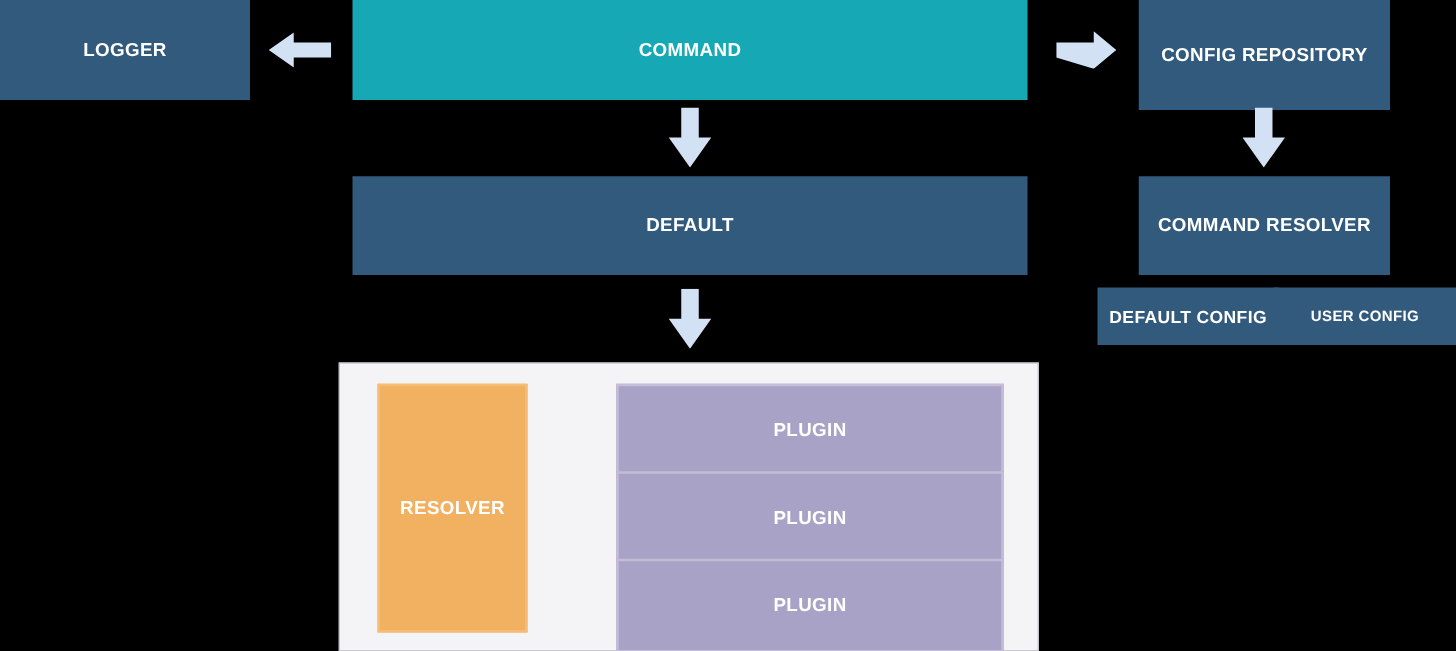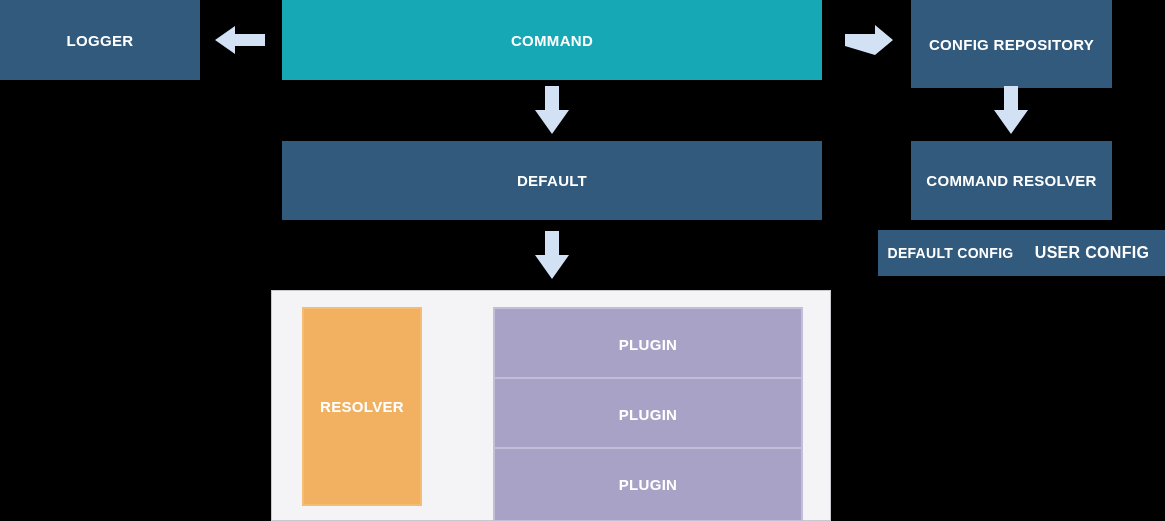--- a/index.html
+++ b/index.html
@@ -36,21 +36,21 @@
   .teal{background:var(--box-teal);}
   .orange{background:var(--box-orange);border:2px solid var(--orange-border);}
   .purple{background:var(--box-purple);border:2px solid var(--purple-border);}
 
   #logger{left:0;top:0;width:200px;height:80px;}
   #command{left:282px;top:0;width:540px;height:80px;}
   #config-repository{left:911px;top:0;width:201px;height:88px;}
   #resolver{left:282px;top:141px;width:540px;height:79px;}
   #config-resolver{left:911px;top:141px;width:201px;height:79px;}
   #default-config{left:859px;top:230px;width:145px;height:46px;font-size:14px;margin-left:19px;}
-  #user-config{left:1019px;top:230px;width:146px;height:46px;font-size:16px;}
+  #user-config{left:1019px;top:230px;width:146px;height:46px;font-size:12px;}
 
   .container{
     position:absolute;
     left:271px;top:290px;width:560px;height:231px;
     background:var(--container-bg);
     border:1px solid var(--container-border);
     box-sizing:border-box;
   }
   #adapter{left:30px;top:16px;width:120px;height:199px;}
   .plugin{left:221px;width:310px;height:75px;}

